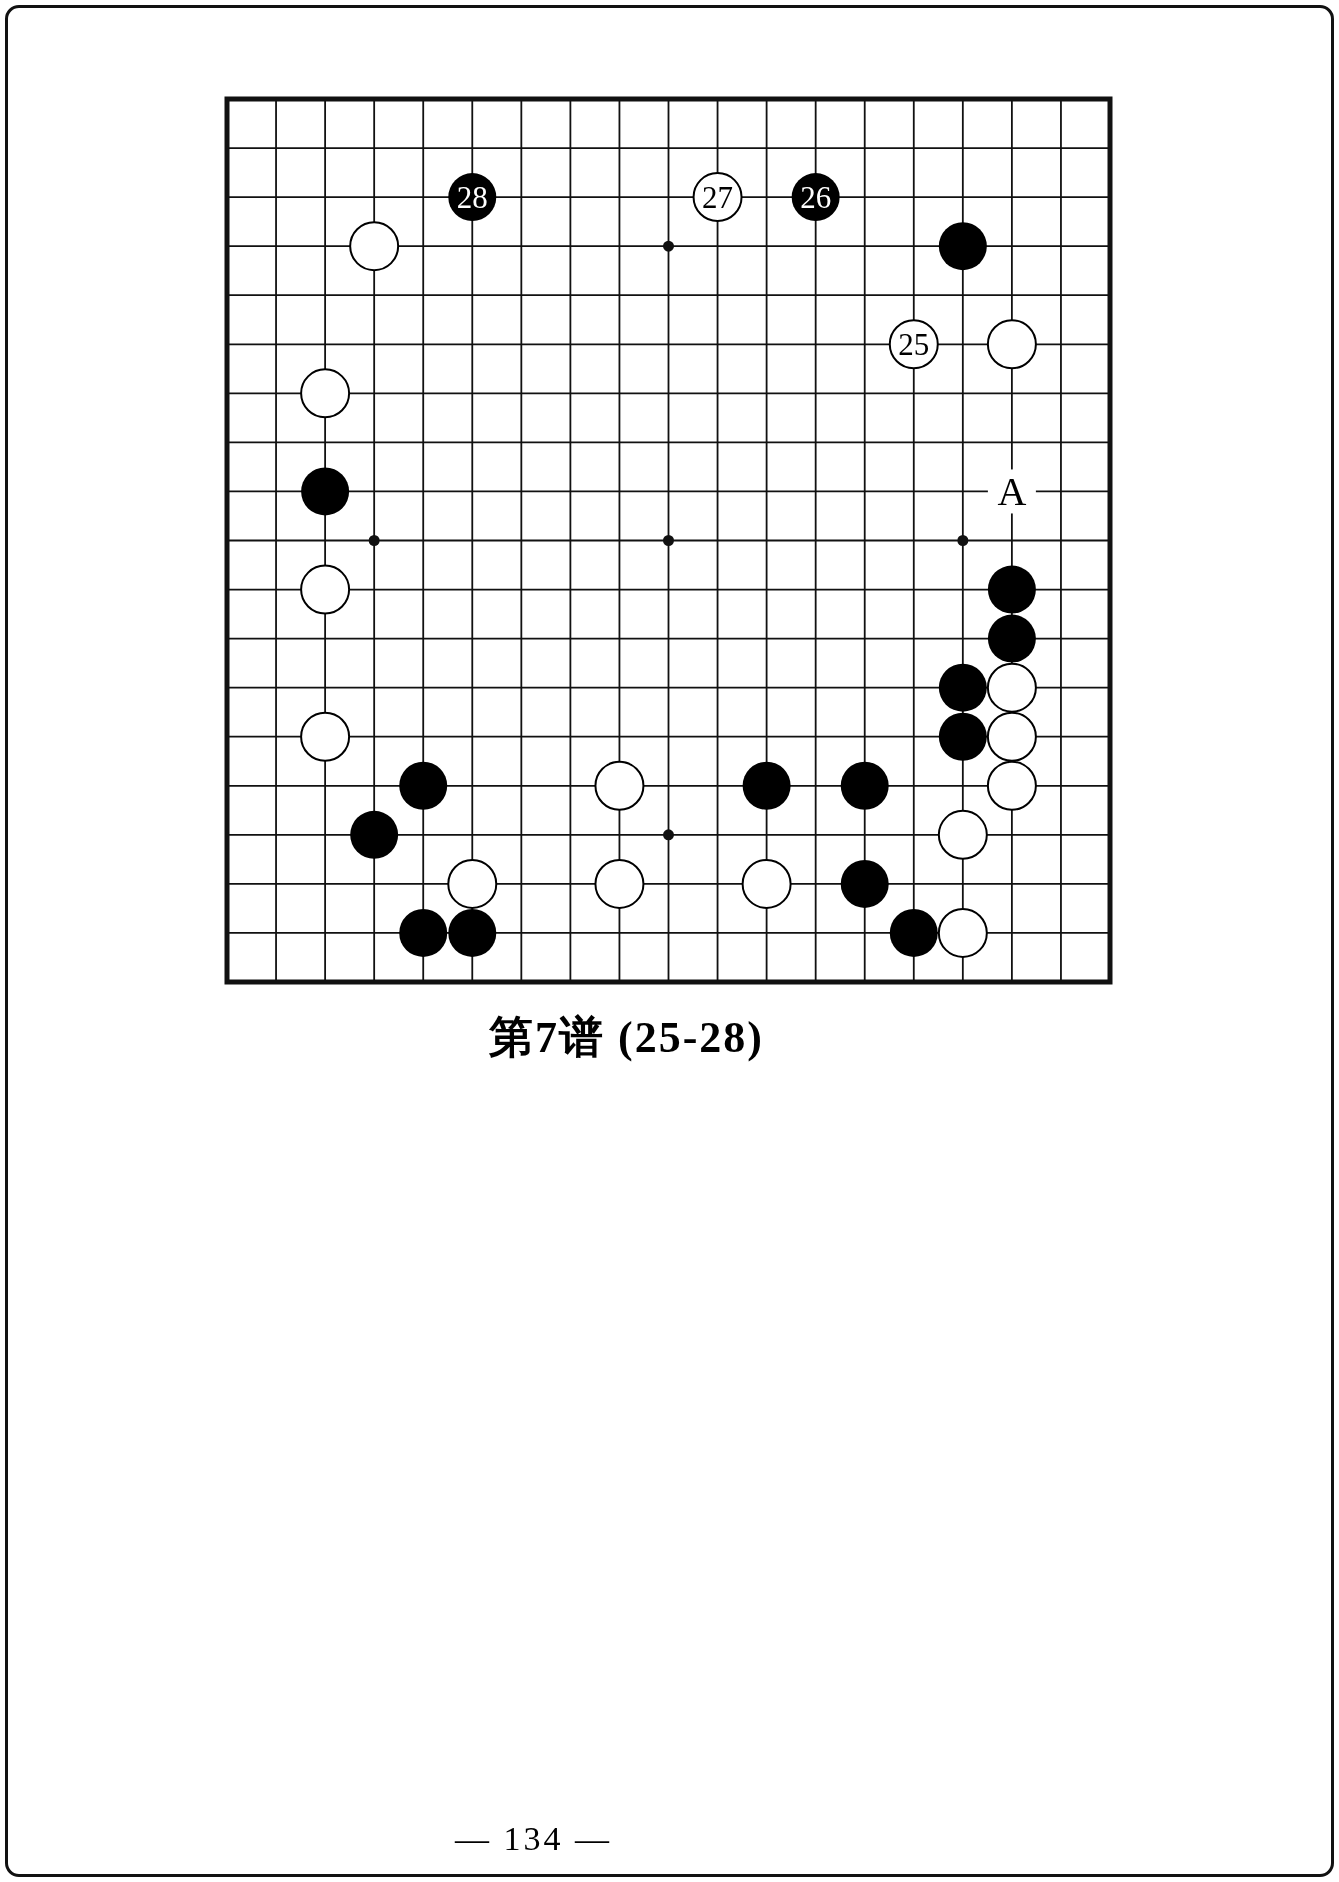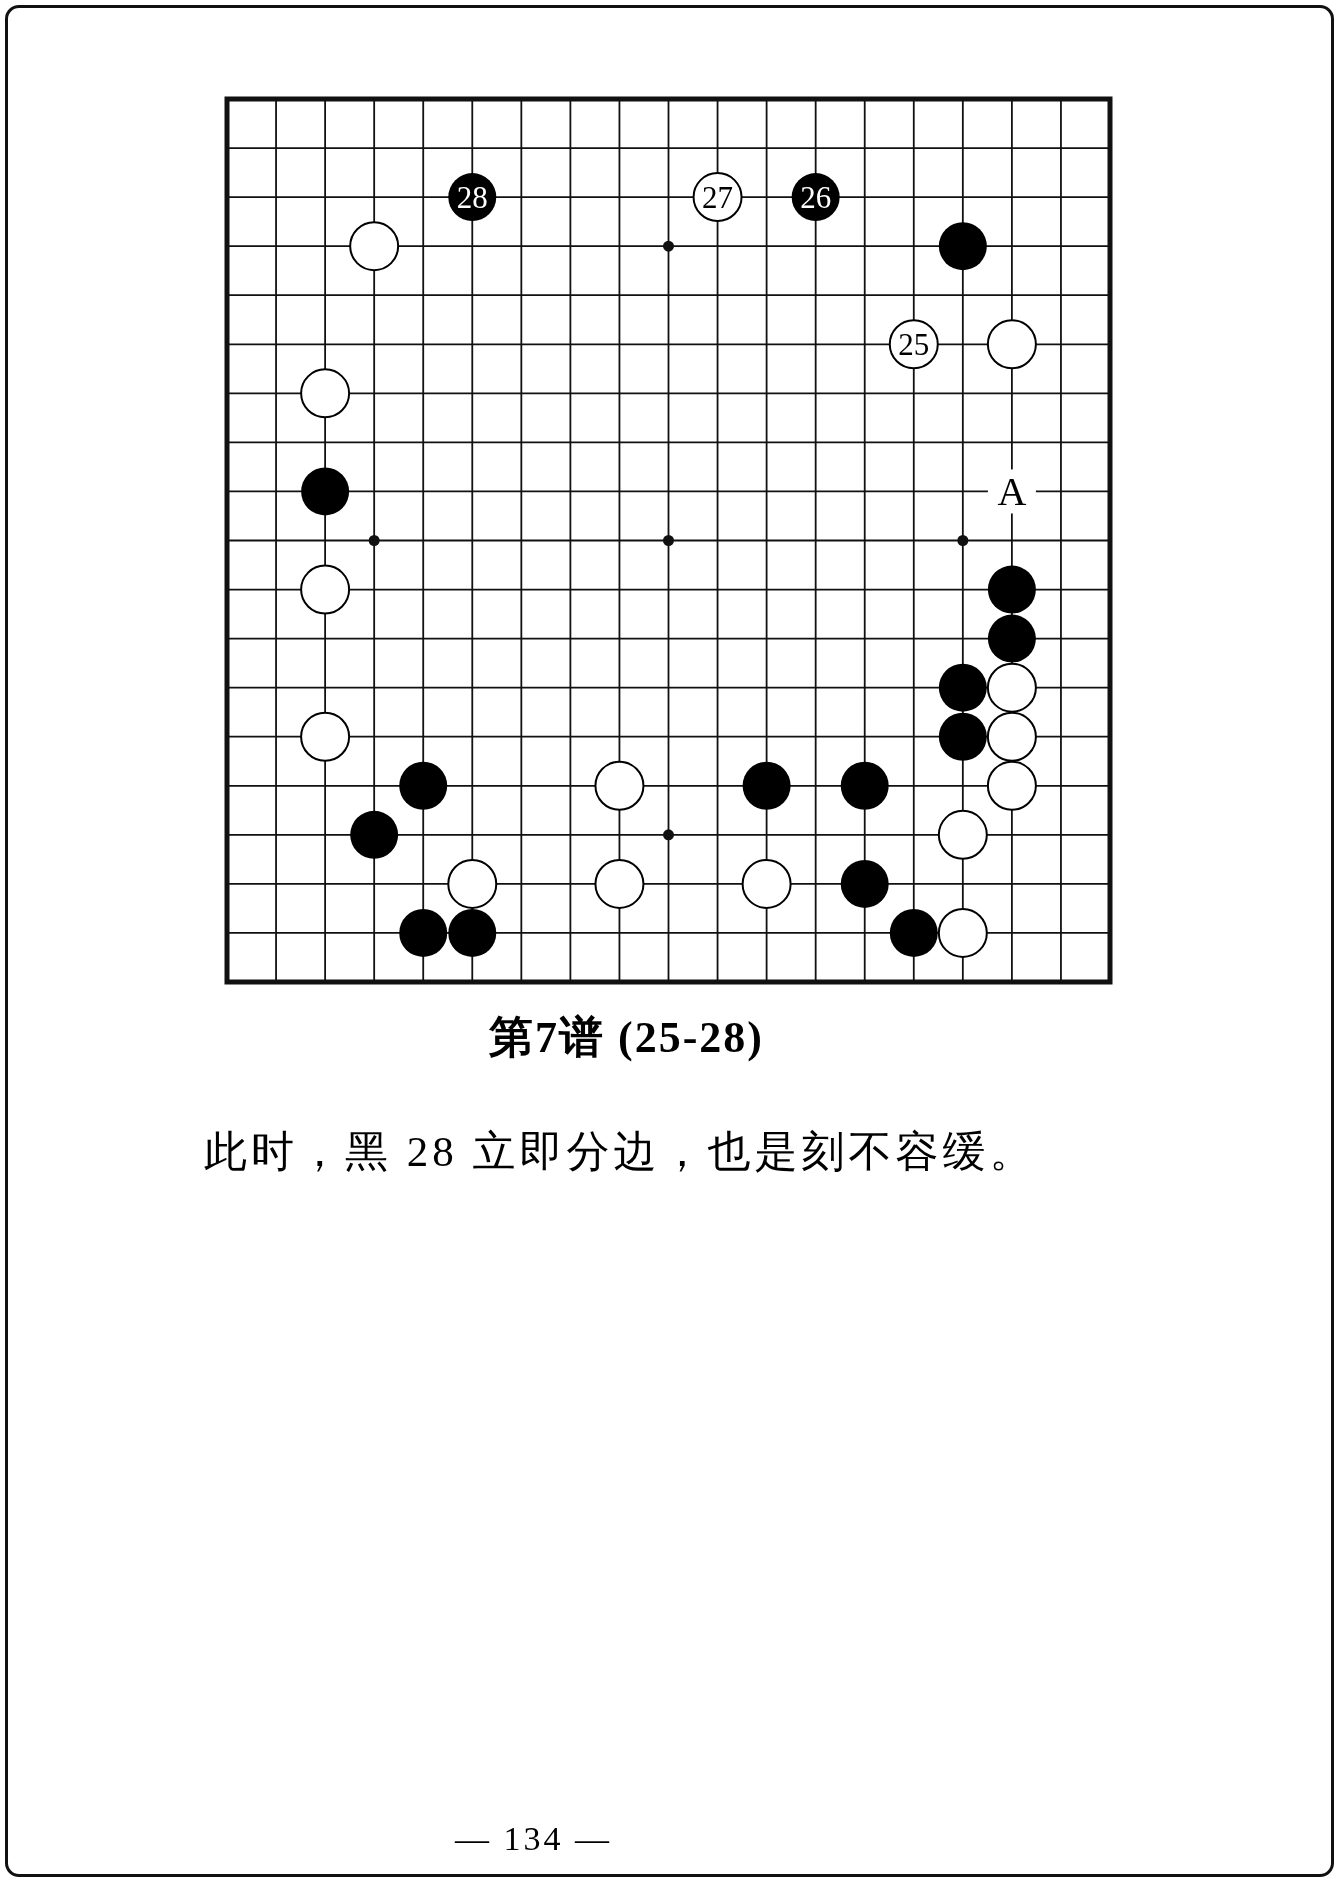--- a/index.html
+++ b/index.html
@@ -123,16 +123,15 @@
       <circle cx="196.22222222222223" cy="833.9444444444445" r="24" fill="#000" stroke="#000" stroke-width="0"></circle>
       <circle cx="245.27777777777777" cy="833.9444444444445" r="24" fill="#000" stroke="#000" stroke-width="0"></circle>
       <circle cx="686.7777777777778" cy="833.9444444444445" r="24" fill="#000" stroke="#000" stroke-width="0"></circle>
       <circle cx="735.8333333333334" cy="833.9444444444445" r="24" fill="#fff" stroke="#000" stroke-width="2"></circle>
     </svg>
   </div>
 
 <div class="diagram-caption">第7谱 (25-28)</div>
 
 <div class="body-text">
-  <p>此时，黑 28 立即分边，也是刻不容缓。</p>
 </div>
 
 <div class="page-number">— 134 —</div>
 
 </body></html>

